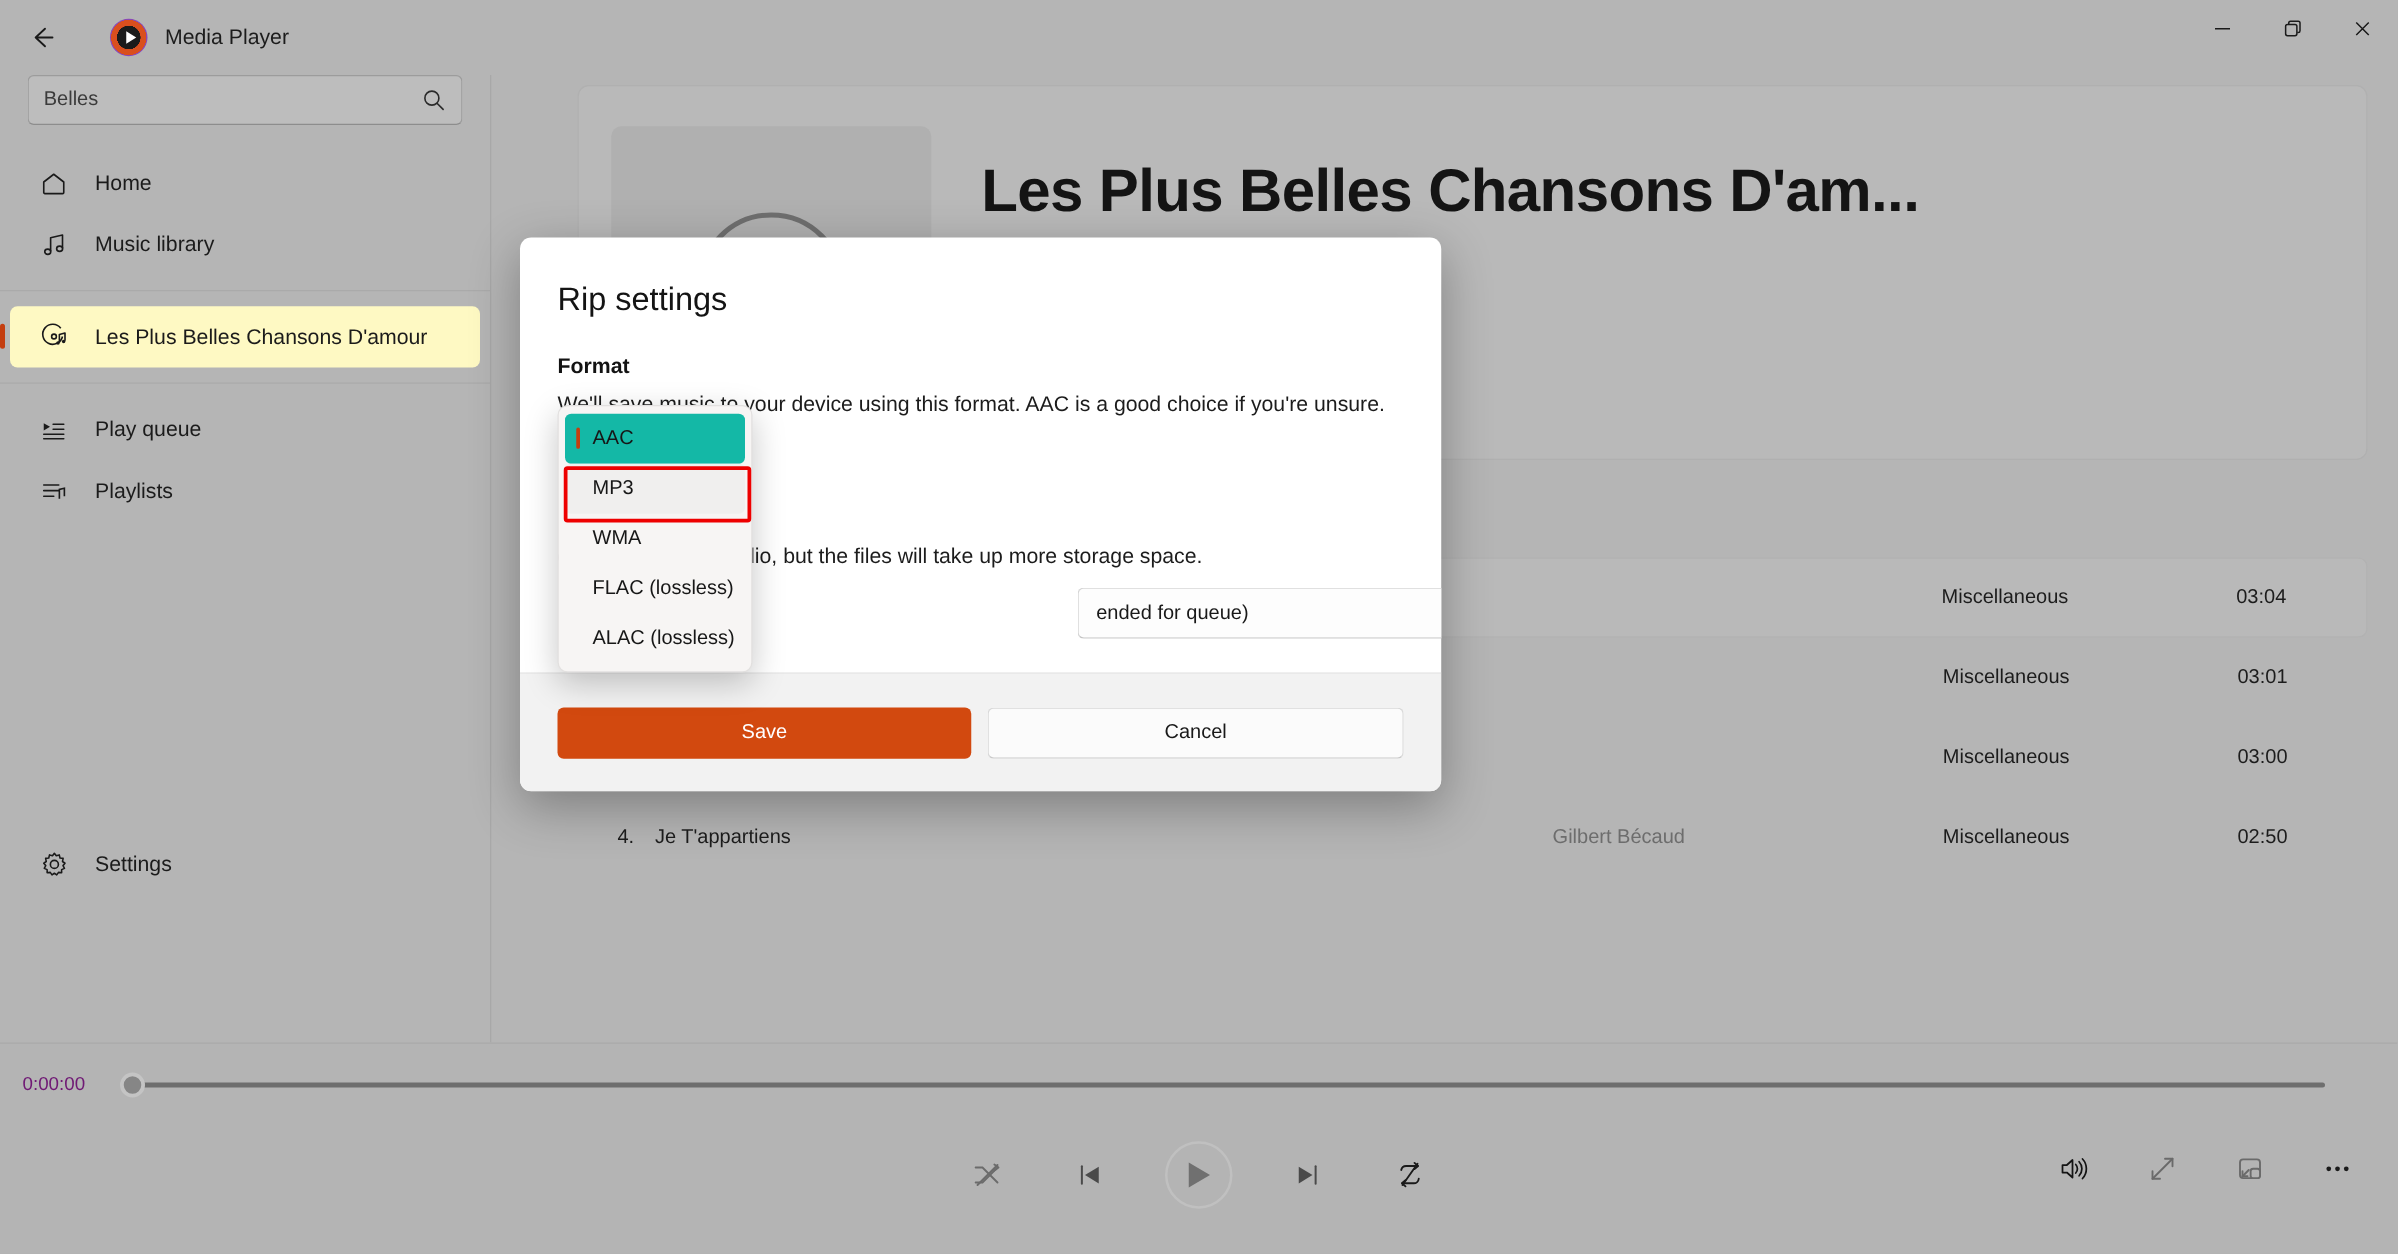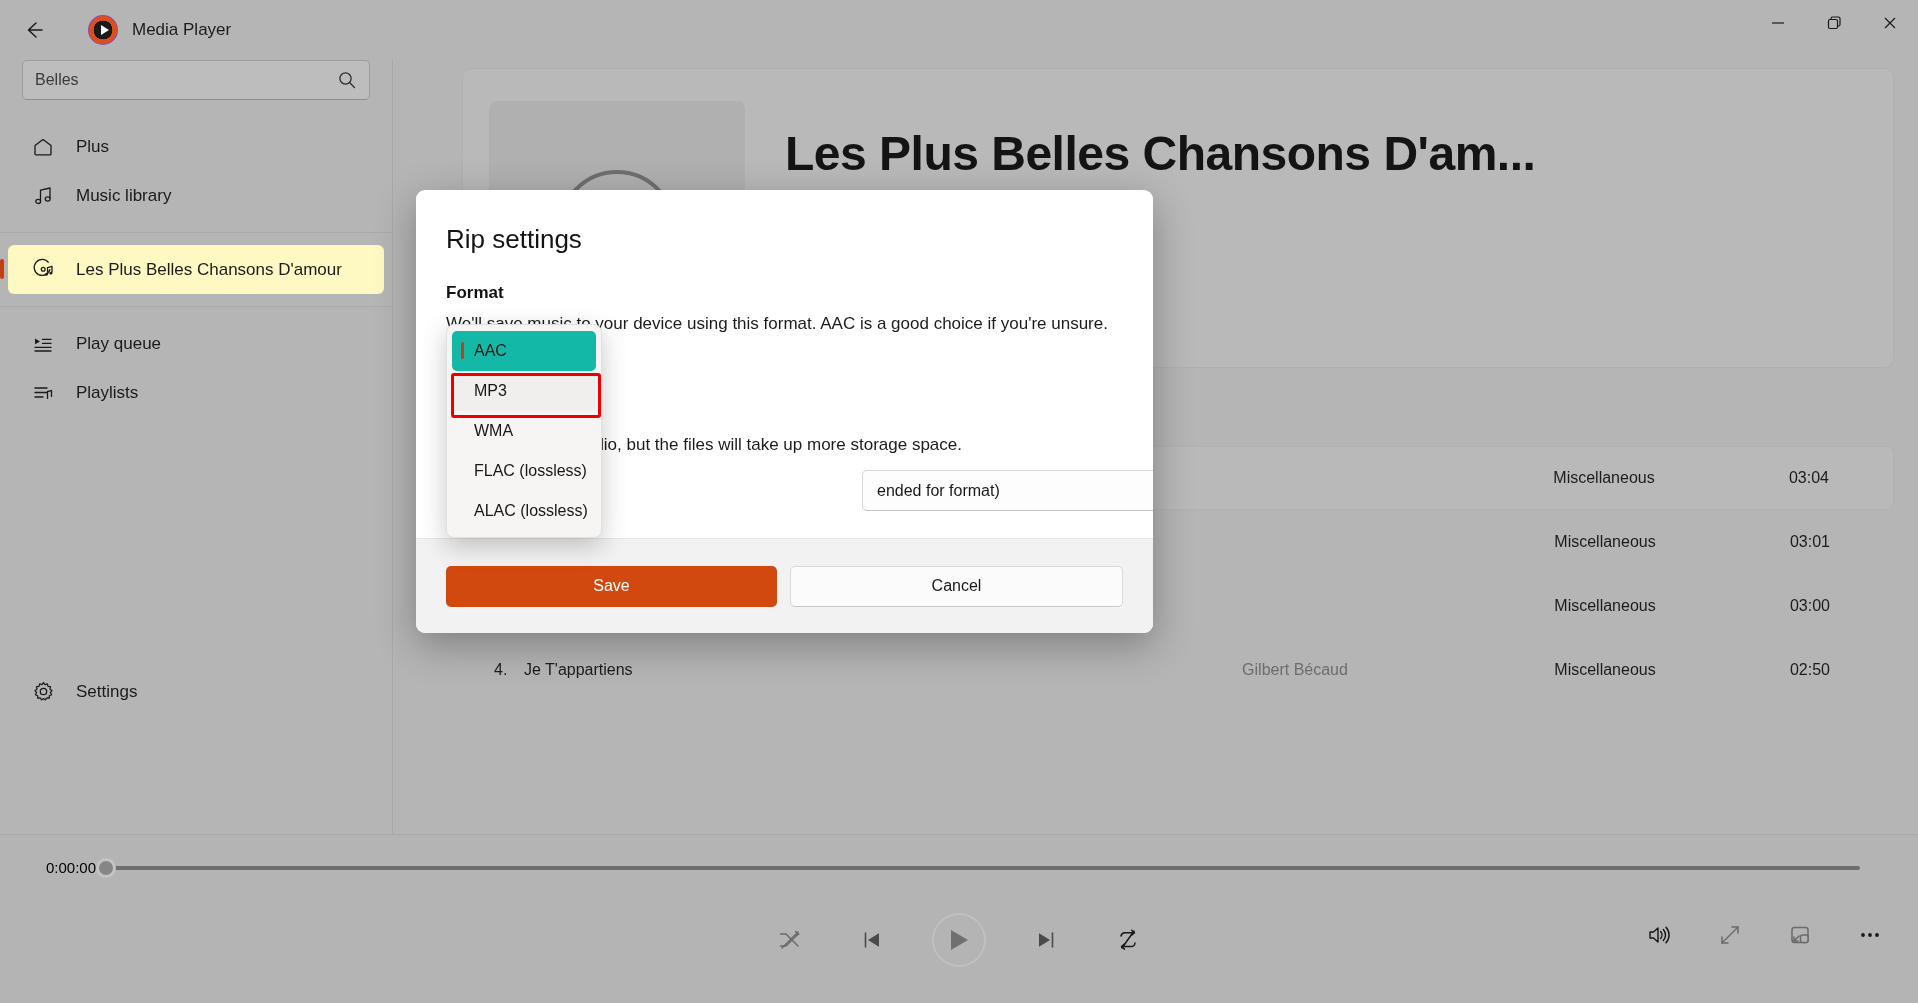--- a/index.html
+++ b/index.html
@@ -184,21 +184,21 @@
     position: absolute; left: 0; bottom: 0;
     width: 1918px; height: 169px;
     background: #b4b4b4;
     border-top: 1px solid #a9a9a9;
     z-index: 6;
   }
   .seek-row {
     display: flex; align-items: center;
     padding: 24px 48px 0 18px;
   }
-  .time-label { font-size: 15px; color: #000000; width: 78px; text-align: right; }
+  .time-label { font-size: 15px; color: #701a75; width: 78px; text-align: left; }
   .seek-track {
     flex: 1; height: 4px; background: #6e6e6e; border-radius: 2px;
     position: relative; margin-left: 8px; margin-right: 10px;
   }
   .seek-thumb {
     position: absolute; left: -8px; top: -8px;
     width: 20px; height: 20px; border-radius: 50%;
     background: #868686; border: 3px solid #c4c4c4;
   }
   .transport {
@@ -361,21 +361,21 @@
     </div>
 
     <div class="nav">
 
       <div class="nav-item">
         <span class="nav-icon">
           <svg width="22" height="22" viewBox="0 0 22 22">
             <path d="M3 9.6 L11 3.4 L19 9.6 V18 A0.9 0.9 0 0 1 18.1 18.9 H3.9 A0.9 0.9 0 0 1 3 18 Z" fill="none" stroke="#1a1a1a" stroke-width="1.3" stroke-linejoin="round"></path>
           </svg>
         </span>
-        <span class="nav-label">Plus</span>
+        <span class="nav-label">Home</span>
       </div>
 
       <div class="nav-item">
         <span class="nav-icon">
           <svg width="22" height="22" viewBox="0 0 22 22">
             <path d="M8.5 16 V5.2 L18 3 V13.6" fill="none" stroke="#1a1a1a" stroke-width="1.3" stroke-linejoin="round"></path>
             <ellipse cx="6.2" cy="16.4" rx="2.4" ry="2.1" fill="none" stroke="#1a1a1a" stroke-width="1.3"></ellipse>
             <ellipse cx="15.7" cy="14" rx="2.4" ry="2.1" fill="none" stroke="#1a1a1a" stroke-width="1.3"></ellipse>
           </svg>
         </span>
@@ -593,21 +593,21 @@
     <div class="modal">
       <div class="modal-body">
         <div class="modal-title">Rip settings</div>
         <div class="section-head">Format</div>
         <div class="section-desc">We'll save music to your device using this format. AAC is a good choice if you're unsure.</div>
       </div>
 
       <div class="quality-desc">de higher quality audio, but the files will take up more storage space.</div>
 
       <div class="combo">
-        <span>ended for format)</span>
+        <span>ended for queue)</span>
 
       </div>
 
       <div class="modal-footer">
         <div class="btn btn-primary">Save</div>
         <div class="btn btn-secondary">Cancel</div>
       </div>
     </div>
 
     <div class="flyout">

